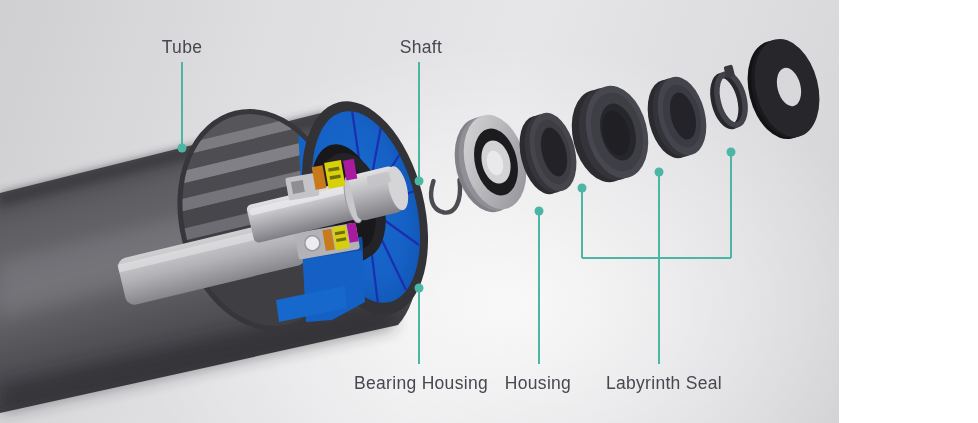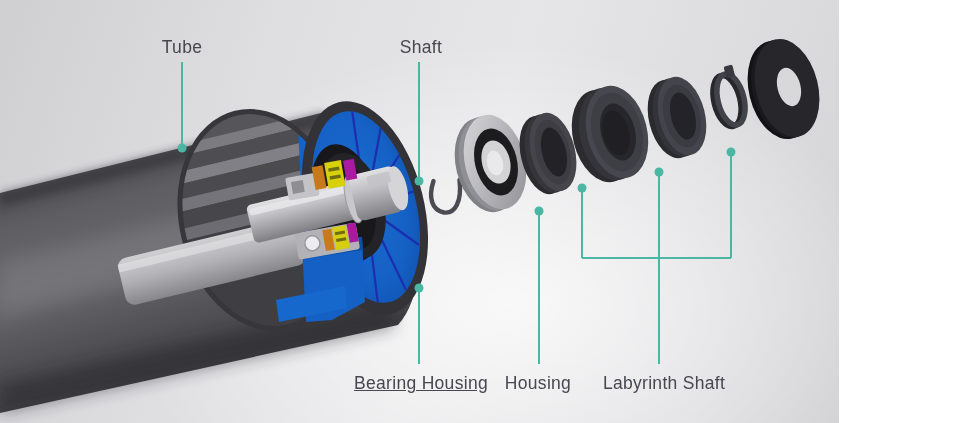--- a/index.html
+++ b/index.html
@@ -223,16 +223,16 @@
       <circle cx="419" cy="288" r="4.5"></circle>
       <circle cx="539" cy="211" r="4.5"></circle>
       <circle cx="582" cy="188" r="4.5"></circle>
       <circle cx="659" cy="172" r="4.5"></circle>
       <circle cx="731" cy="152" r="4.5"></circle>
     </g>
   </svg>
 
   <div class="lbl" style="left:182px; top:37px;">Tube</div>
   <div class="lbl" style="left:421px; top:37px;">Shaft</div>
-  <div class="lbl" style="left:421px; top:373px;text-decoration:underline;">Bearing Housing</div>
+  <div class="lbl" style="left:421px; top:373px;">Bearing Housing</div>
   <div class="lbl" style="left:538px; top:373px;">Housing</div>
-  <div class="lbl" style="left:664px; top:373px;">Labyrinth Shaft</div>
+  <div class="lbl" style="left:664px; top:373px;">Labyrinth Seal</div>
 </div>
 
 </body></html>

